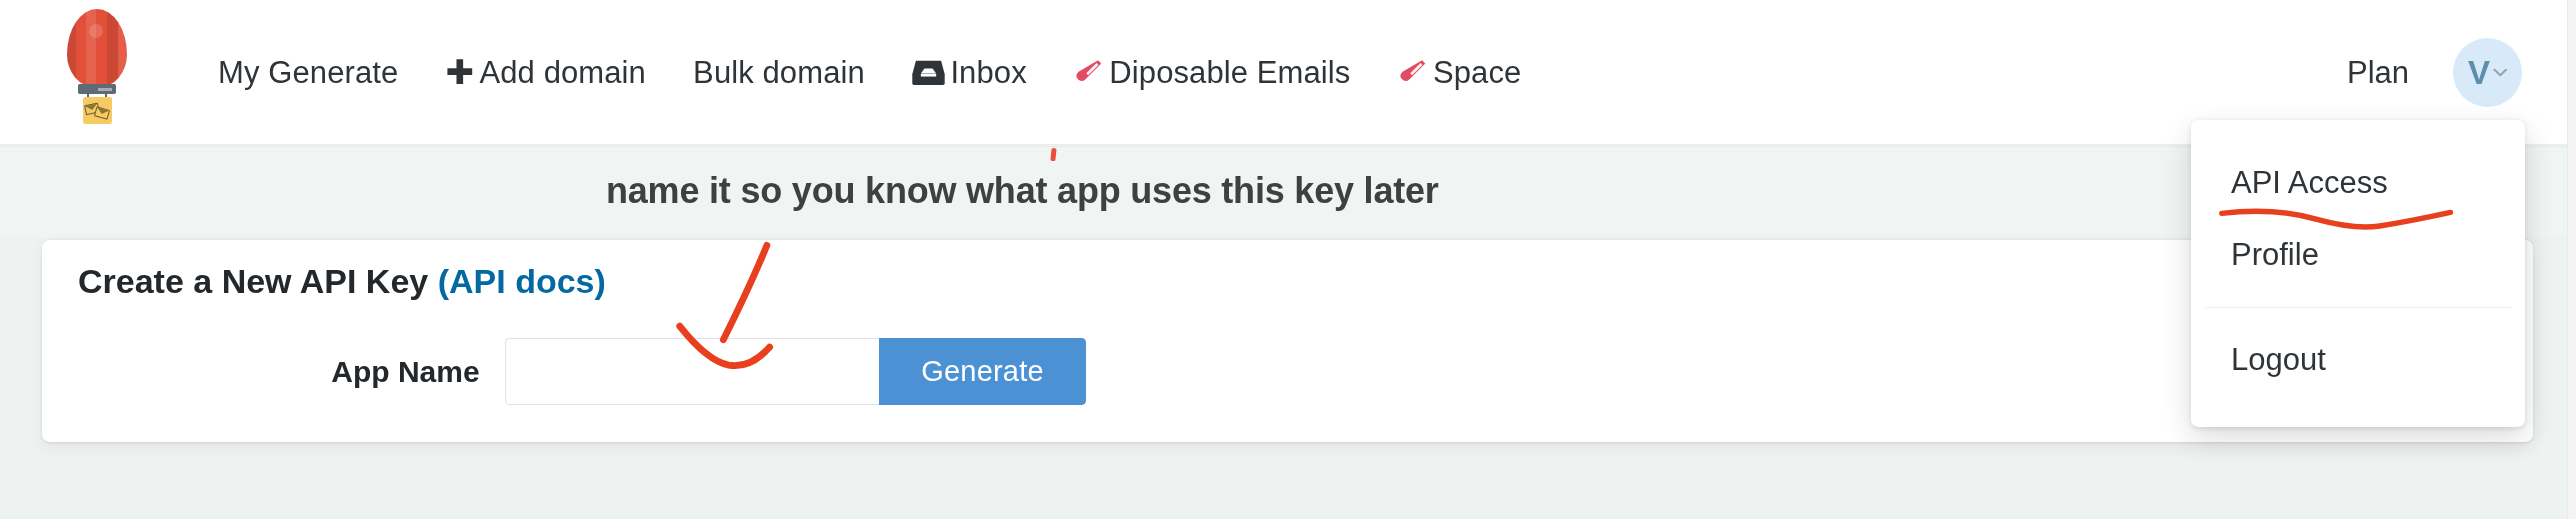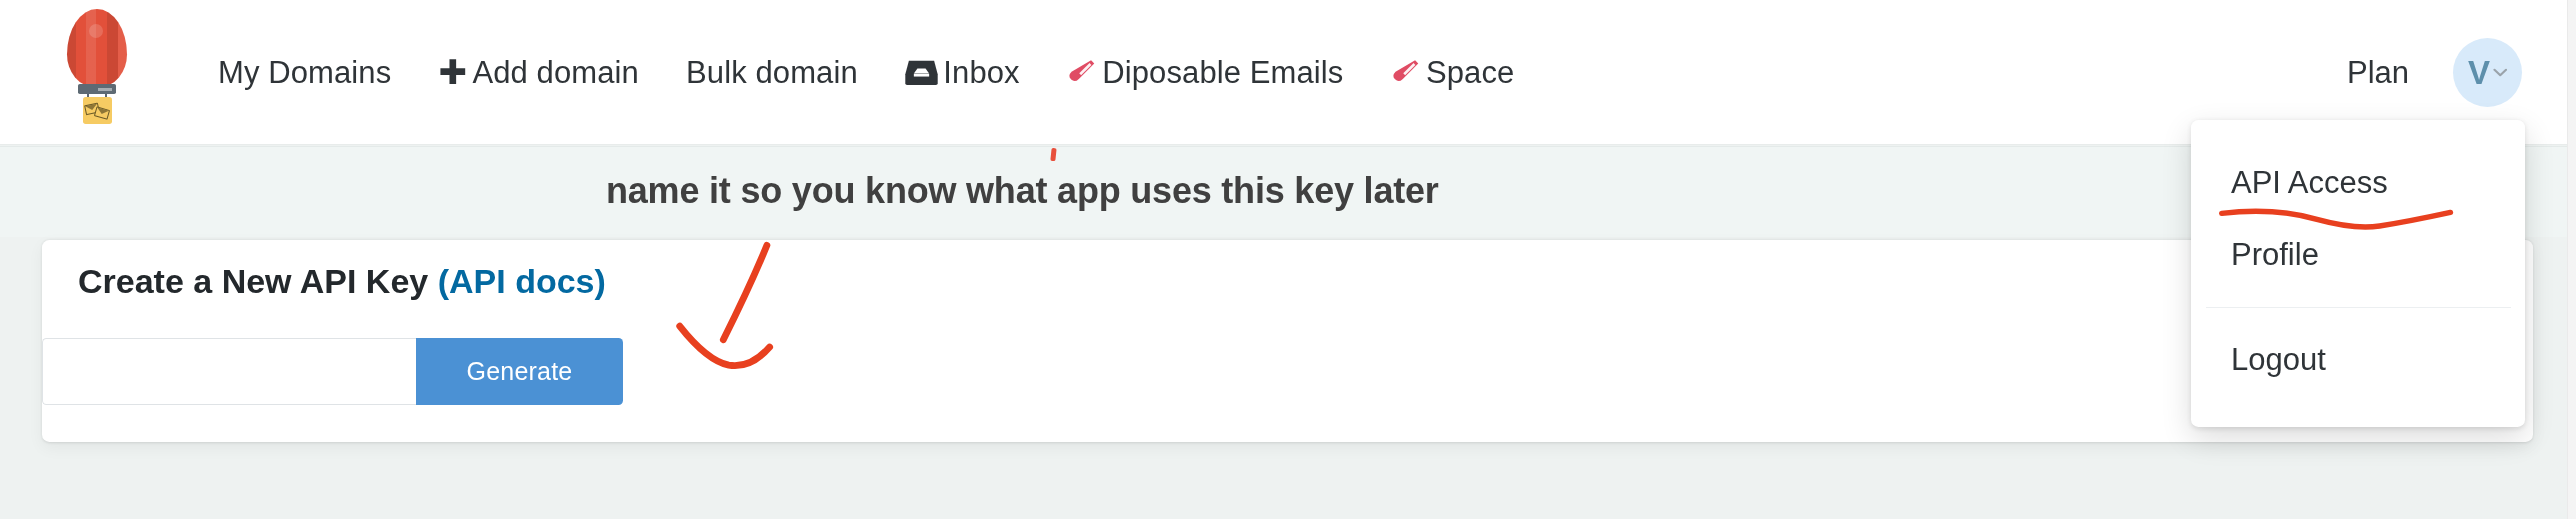--- a/index.html
+++ b/index.html
@@ -302,21 +302,21 @@
     background: #fff;
     font-family: "Liberation Sans", sans-serif;
   }
   .generate-btn {
     width: 207px;
     height: 67px;
     border: none;
     border-radius: 0 4.5px 4.5px 0;
     background: #4b91d4;
     color: #ffffff;
-    font-size: 25px;
+    font-size: 29px;
     cursor: pointer;
     font-family: "Liberation Sans", sans-serif;
     letter-spacing: 0.2px;
   }
 
   
   .arrow-anno {
     position: absolute;
     left: 667px;
     top: 238px;
@@ -390,21 +390,21 @@
       <div class="balloon-bar"></div>
       <div class="balloon-basket">
         <div class="env a"></div>
         <div class="env b"></div>
       </div>
     </div>
 
     <div class="navlinks">
 
       <div class="navlink">
-        <span>My Domains</span>
+        <span>My Generate</span>
       </div>
 
       <div class="navlink">
         <span class="plus-icon">✚</span>
         <span>Add domain</span>
       </div>
 
       <div class="navlink">
         <span>Bulk domain</span>
       </div>
@@ -460,20 +460,21 @@
   </div>
 
   <div class="card">
 
     <div class="card-title">
       <span>Create a New API Key</span>
       <span class="docs-link">(API docs)</span>
     </div>
 
     <div class="form-row">
+      <div class="form-label">App Name</div>
       <div class="input-group">
         <input class="app-name-input" type="text" value="" placeholder="" style="">
         <button class="generate-btn">Generate</button>
       </div>
     </div>
 
   </div>
 
   <svg class="arrow-anno" viewBox="0 0 240 175" aria-hidden="true">
     <path d="M110 8 Q92 52 62 112" fill="none" stroke="#e8401f" stroke-width="7.5" stroke-linecap="round"></path>

